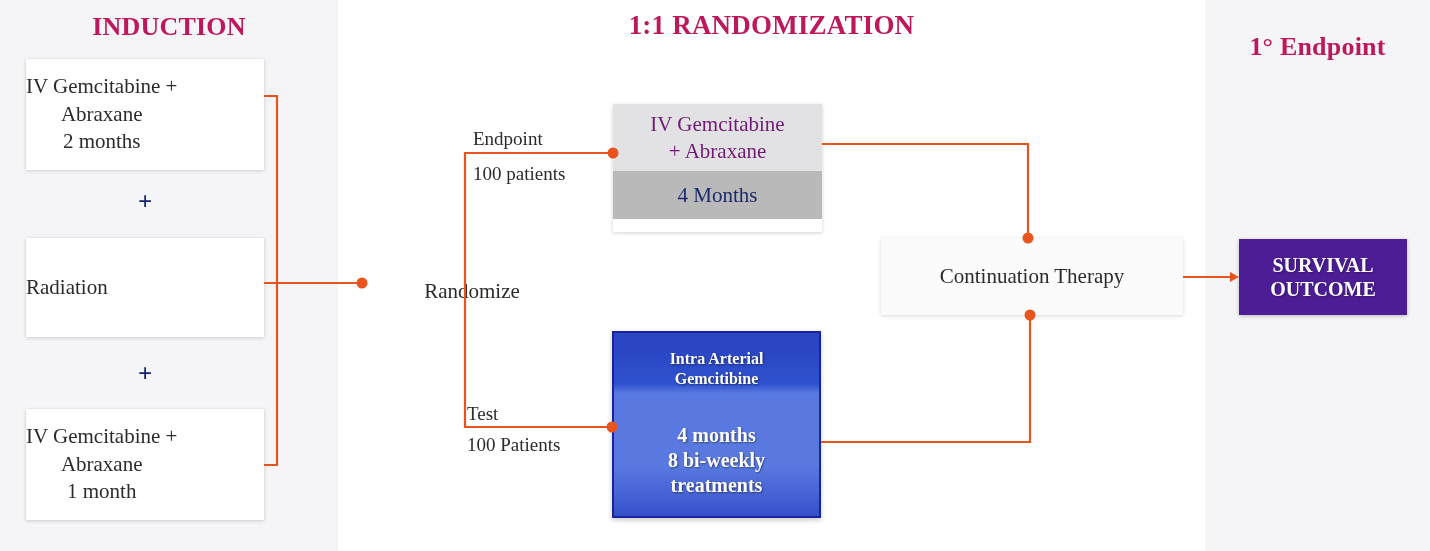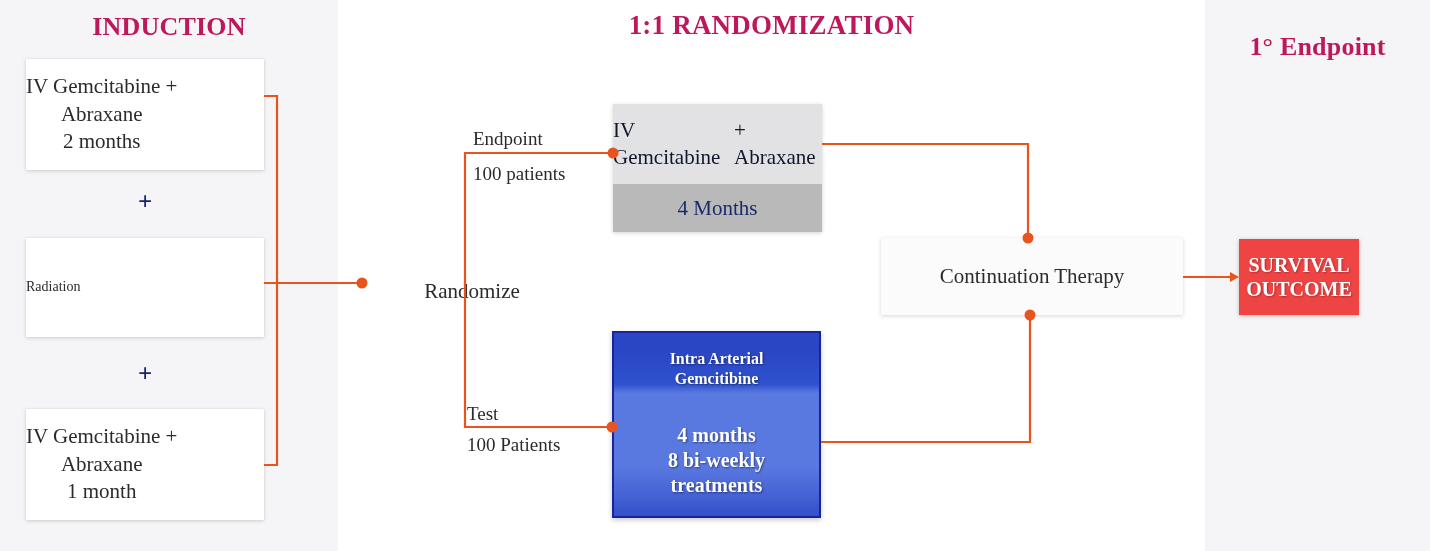--- a/index.html
+++ b/index.html
@@ -46,21 +46,21 @@
     background: #ffffff;
     box-shadow: 0 1px 4px rgba(0,0,0,0.16), 0 0 1px rgba(0,0,0,0.10);
     display: flex;
     align-items: center;
     justify-content: flex-start;
     text-align: center;
     color: #2b2b2b;
     line-height: 1.32;
   }
   #card-induction-1 { left: 26px; top: 59px;  width: 238px; height: 111px; font-size: 21px; }
-  #card-radiation   { left: 26px; top: 238px; width: 238px; height: 99px;  font-size: 14px; }
+  #card-radiation   { left: 26px; top: 238px; width: 238px; height: 99px;  font-size: 21px; }
   #card-induction-2 { left: 26px; top: 409px; width: 238px; height: 111px; font-size: 21px; }
 
   .plus-sign {
     position: absolute;
     width: 238px;
     left: 26px;
     text-align: center;
     color: #14207a;
     font-weight: bold;
     font-size: 25px;
@@ -96,27 +96,27 @@
   
   #box-control {
     position: absolute;
     left: 613px;
     top: 104px;
     width: 209px;
     height: 128px;
     box-shadow: 0 1px 4px rgba(0,0,0,0.18);
   }
   #box-control .ctl-top {
-    height: 80px;
+    height: 67px;
     background: #e2e2e4;
     display: flex;
-    flex-direction: row;
-    align-items: center;
-    justify-content: center;
-    color: #0f172a;
+    flex-direction: column;
+    align-items: center;
+    justify-content: center;
+    color: #701a75;
     font-size: 21px;
     line-height: 1.28;
   }
   #box-control .ctl-bottom {
     height: 48px;
     background: #b9b9b9;
     display: flex;
     align-items: center;
     justify-content: center;
     color: #1b2a6b;
@@ -176,23 +176,23 @@
     color: #2b2b2b;
     font-size: 21px;
     line-height: 1.3;
   }
 
   
   #box-survival {
     position: absolute;
     left: 1239px;
     top: 239px;
-    width: 120px;
+    width: 168px;
     height: 76px;
-    background: #ef4444;
+    background: #4c1d95;
     box-shadow: 0 1px 4px rgba(0,0,0,0.25);
     display: flex;
     flex-direction: column;
     align-items: center;
     justify-content: center;
     text-align: center;
     color: #ffffff;
     font-weight: bold;
     font-size: 20px;
     line-height: 1.2;

